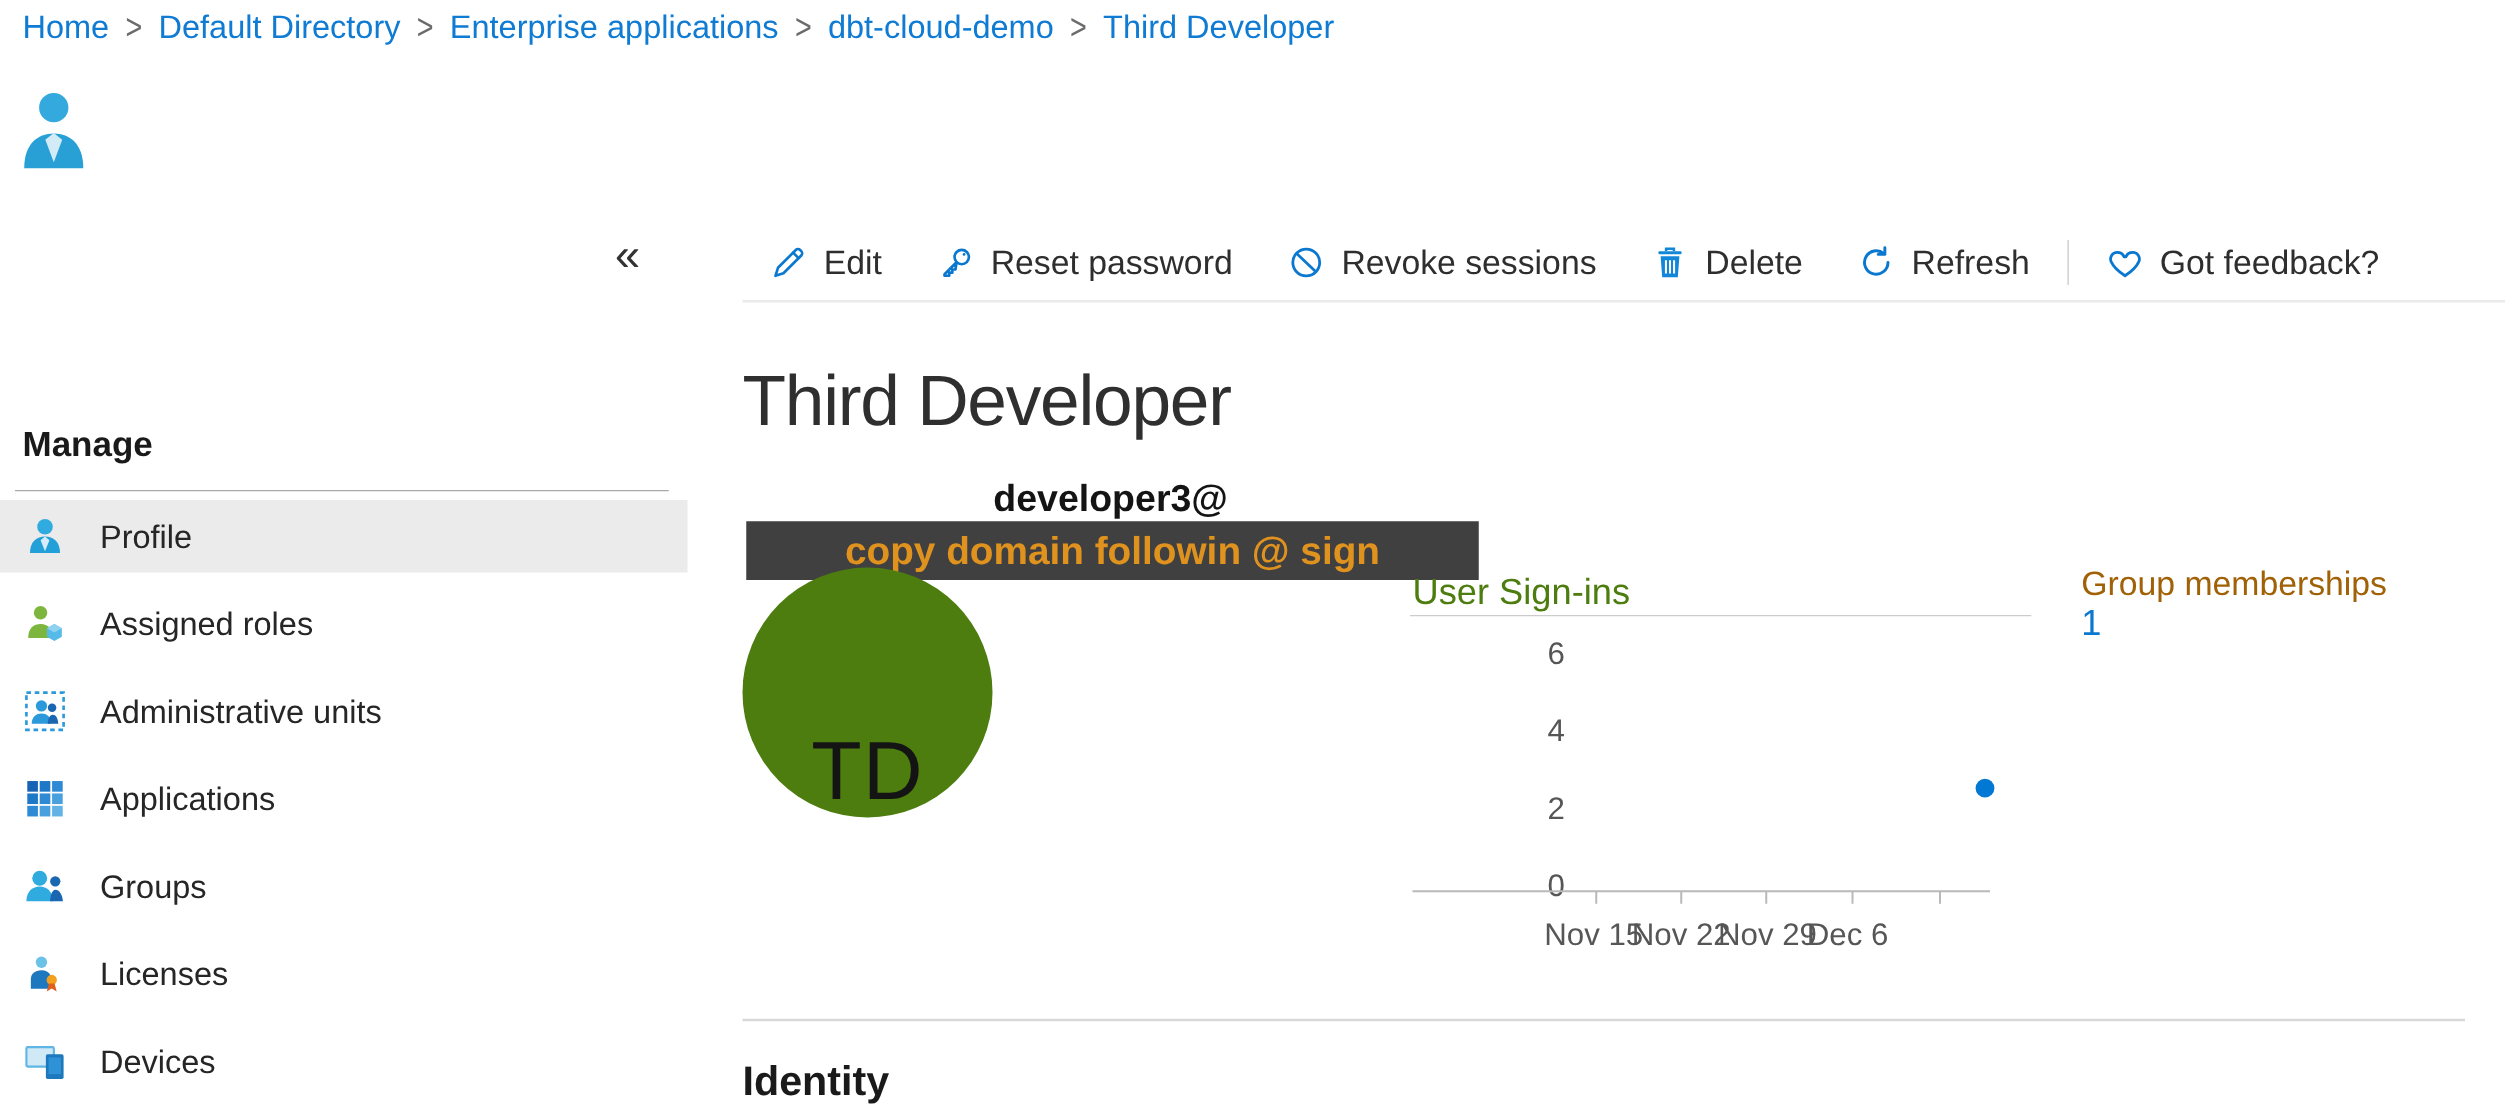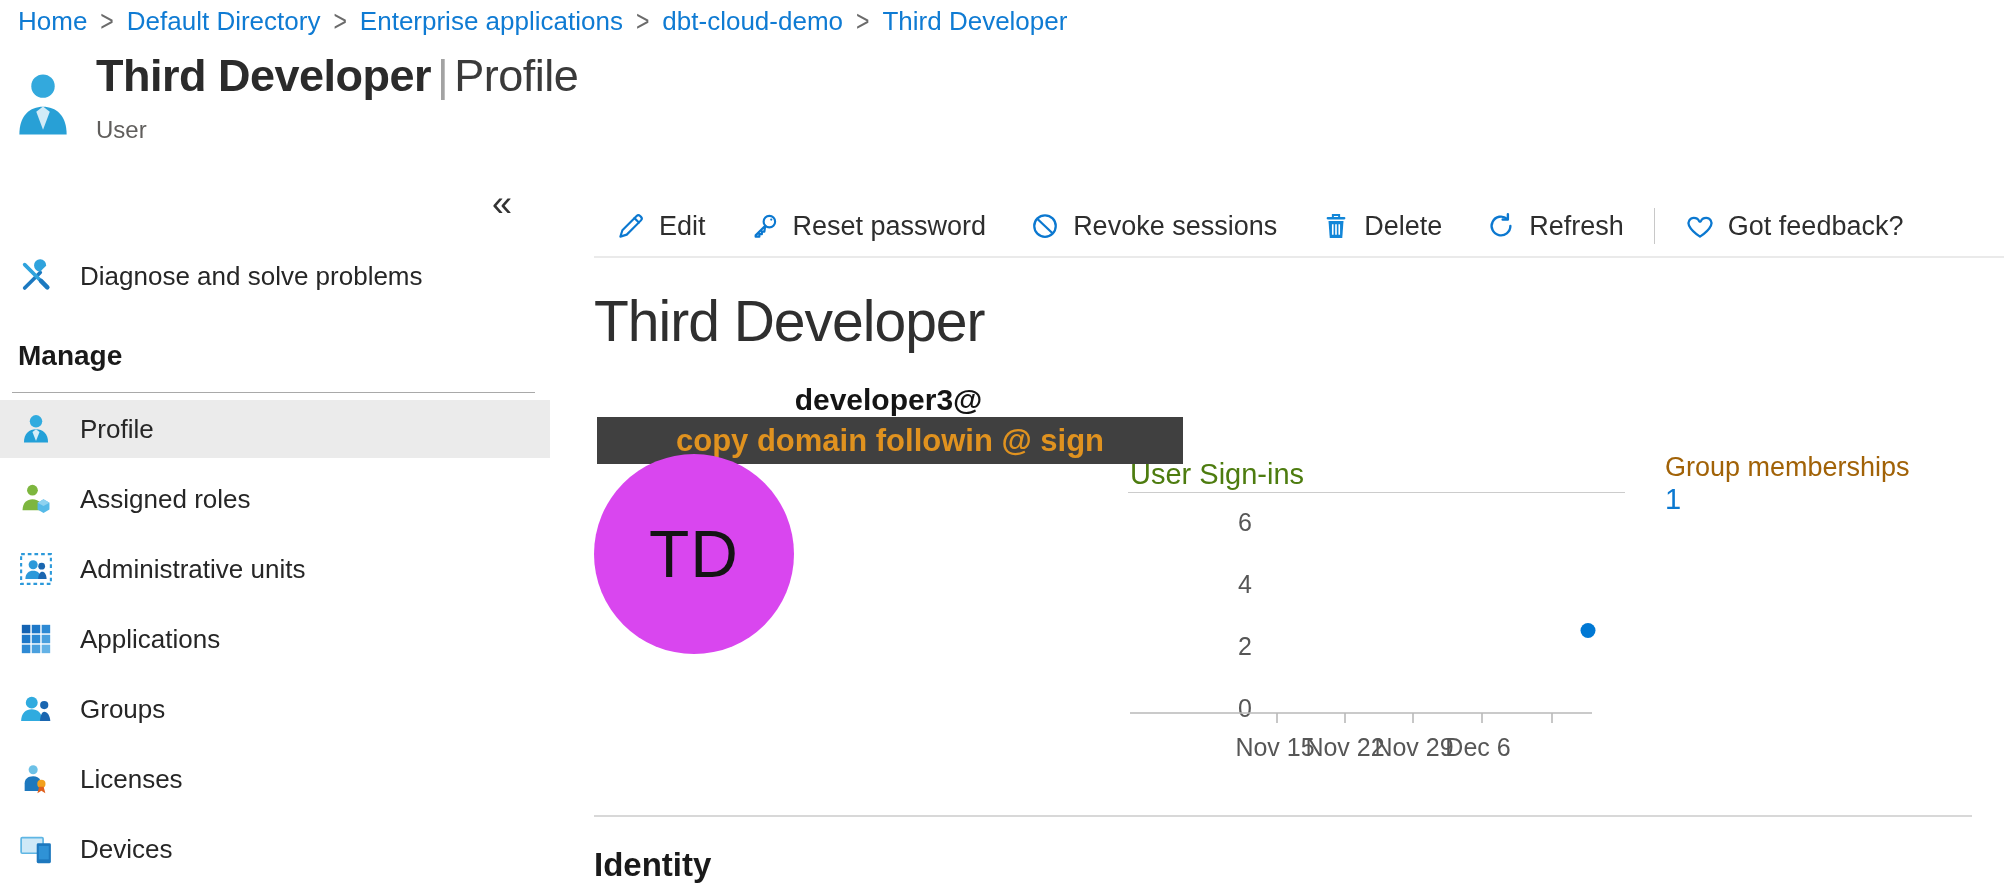--- a/index.html
+++ b/index.html
@@ -25,32 +25,32 @@
   .side-item { display:flex; align-items:center; gap:26px; padding-left:18px; font-size:26px; color:#262626; cursor:pointer; }
   .side-top { position:absolute; left:0; top:246px; width:550px; height:60px; }
   .manage-label { position:absolute; left:18px; top:340px; font-size:28px; font-weight:bold; color:#1a1a1a; }
   .manage-divider { position:absolute; left:12px; top:392px; width:523px; height:1px; background:#a9a9a9; }
   .side-nav { position:absolute; left:0; top:400px; width:550px; }
   .side-nav .side-item { height:58px; margin-bottom:12px; }
   .side-nav .side-item.selected { background:#ebebeb; }
   .side-ic { width:36px; height:36px; display:flex; align-items:center; justify-content:center; flex:none; }
   .side-ic svg { width:34px; height:34px; }
   
-  .toolbar { position:absolute; left:594px; top:196px; right:0; height:62px; display:flex; align-items:center; border-bottom:2px solid #eaeaea; }
+  .toolbar { position:absolute; left:594px; top:180px; right:0; height:62px; display:flex; align-items:center; border-bottom:2px solid #eaeaea; }
   .tb-btn { display:flex; align-items:center; gap:13px; padding:0 22px; font-size:27px; color:#2e2e2e; background:none; border:none; cursor:pointer; font-family:inherit; }
   .tb-btn svg { width:30px; height:30px; }
   .tb-divider { width:1px; height:36px; background:#c8c8c8; margin:0 8px; }
   
   .display-name { position:absolute; left:594px; top:288px; font-size:57px; font-weight:300; color:#2f2f2f; letter-spacing:-1px; }
   .upn-row { position:absolute; left:594px; top:383px; display:flex; align-items:center;flex-direction:column; }
   .upn-prefix { font-size:30px; font-weight:bold; color:#141414; }
   .redaction { width:586px; height:47px; margin-left:3px; background:#404040; color:#e0921f;
                font-size:31px; font-weight:bold; text-align:center; line-height:47px; }
   .avatar { position:absolute; left:594px; top:454px; width:200px; height:200px; border-radius:50%;
-            background:#d946ef; display:flex; align-items:center; justify-content:center;
+            background:#4d7c0f; display:flex; align-items:flex-end; justify-content:center;
             font-size:66px; color:#141414; letter-spacing:1px; }
   .chart-title { position:absolute; left:1130px; top:458px; font-size:29px; color:#4d7c0f; cursor:pointer; }
   .chart-underline { position:absolute; left:1128px; top:492px; width:497px; height:1px; background:#cccccc; }
   .chart-svg { position:absolute; left:1128px; top:496px; }
   .ax-label { font-size:25px; fill:#565656; font-family:"Liberation Sans",sans-serif; }
   .ax-line { stroke:#b9b9b9; stroke-width:1.6; }
   .groups-col { position:absolute; left:1665px; top:452px; }
   .groups-label { font-size:27px; color:#a16207; }
   .groups-value { font-size:29px; color:#0b78d0; margin-top:14px; cursor:pointer; }
   .bottom-divider { position:absolute; left:594px; top:815px; width:1378px; height:2px; background:#d8d8d8; }
@@ -73,40 +73,23 @@
     <a class="crumb">Third Developer</a>
   </nav>
 
   <div class="hdr-icon">
     <svg width="54" height="66" viewBox="0 0 24 29">
       <circle cx="12" cy="7" r="5.2" fill="#33a9dd"></circle>
       <path d="M1.5 28.5c0-8.5 4.7-12.3 10.5-12.3s10.5 3.8 10.5 12.3z" fill="#28a0d6"></path>
       <path d="M12 16l3 2.4-3 8-3-8z" fill="#d2ebf7"></path>
     </svg>
   </div>
-  <div class="hdr-titles">
-    <div class="hdr-title">
-      <span>Third Developer</span><span class="sep">|</span><span class="suffix">Profile</span>
-    </div>
-    <div class="hdr-sub">User</div>
-  </div>
 
   <div class="collapse-btn">«</div>
 
-  <div class="side-item side-top">
-    <span class="side-ic">
-      <svg viewBox="0 0 24 24">
-        <path d="M4 20.5L15 9.5" stroke="#1c79c0" stroke-width="2.6" stroke-linecap="round" fill="none"></path>
-        <path d="M4 4l11.5 11.5" stroke="#2fa3dd" stroke-width="2.6" stroke-linecap="round" fill="none"></path>
-        <path d="M15.2 8.8a4.3 4.3 0 1 1 4-4l-2.4 2.3z" fill="#2fa3dd"></path>
-        <path d="M15.5 15.5l4.5 4.5" stroke="#1c79c0" stroke-width="3.2" stroke-linecap="round"></path>
-      </svg>
-    </span>
-    <span>Diagnose and solve problems</span>
-  </div>
 
   <div class="manage-label">Manage</div>
   <div class="manage-divider"></div>
 
   <nav class="side-nav">
     <div class="side-item selected">
       <span class="side-ic">
         <svg viewBox="0 0 24 24">
           <circle cx="12" cy="6.6" r="4.4" fill="#30abdf"></circle>
           <path d="M3.5 21.5c0-6.5 3.8-9.4 8.5-9.4s8.5 2.9 8.5 9.4z" fill="#23a0d8"></path>

